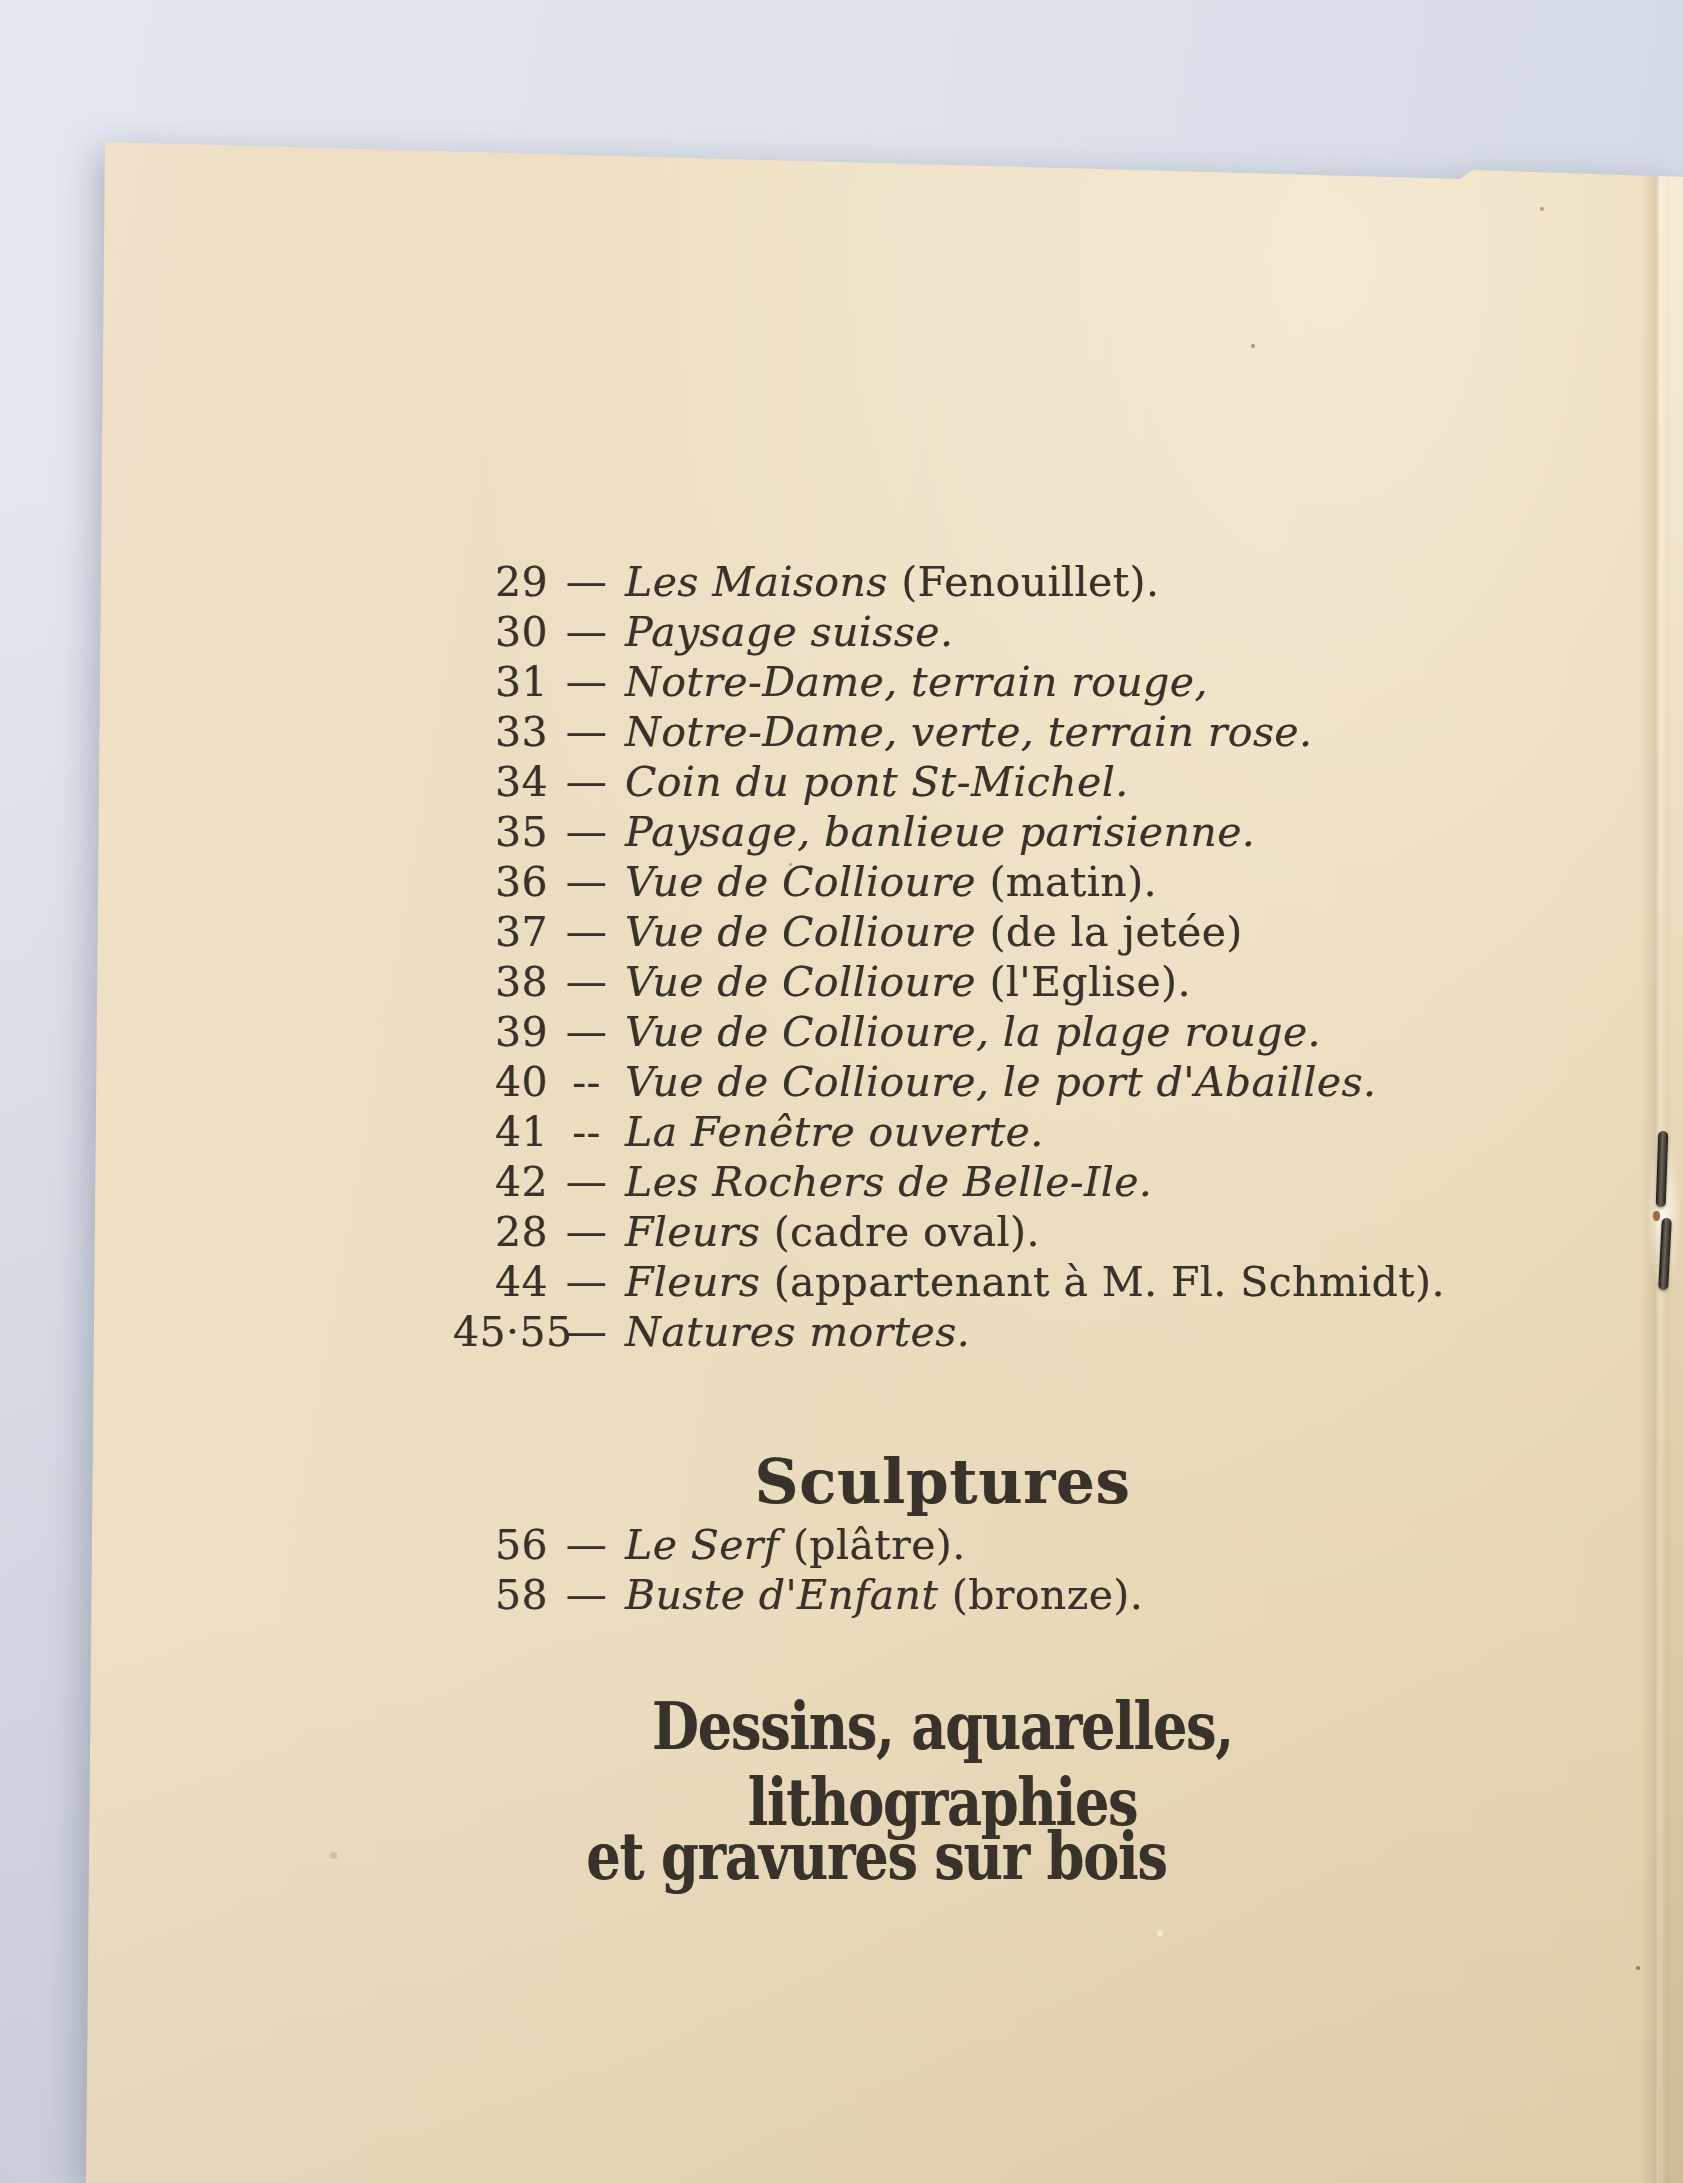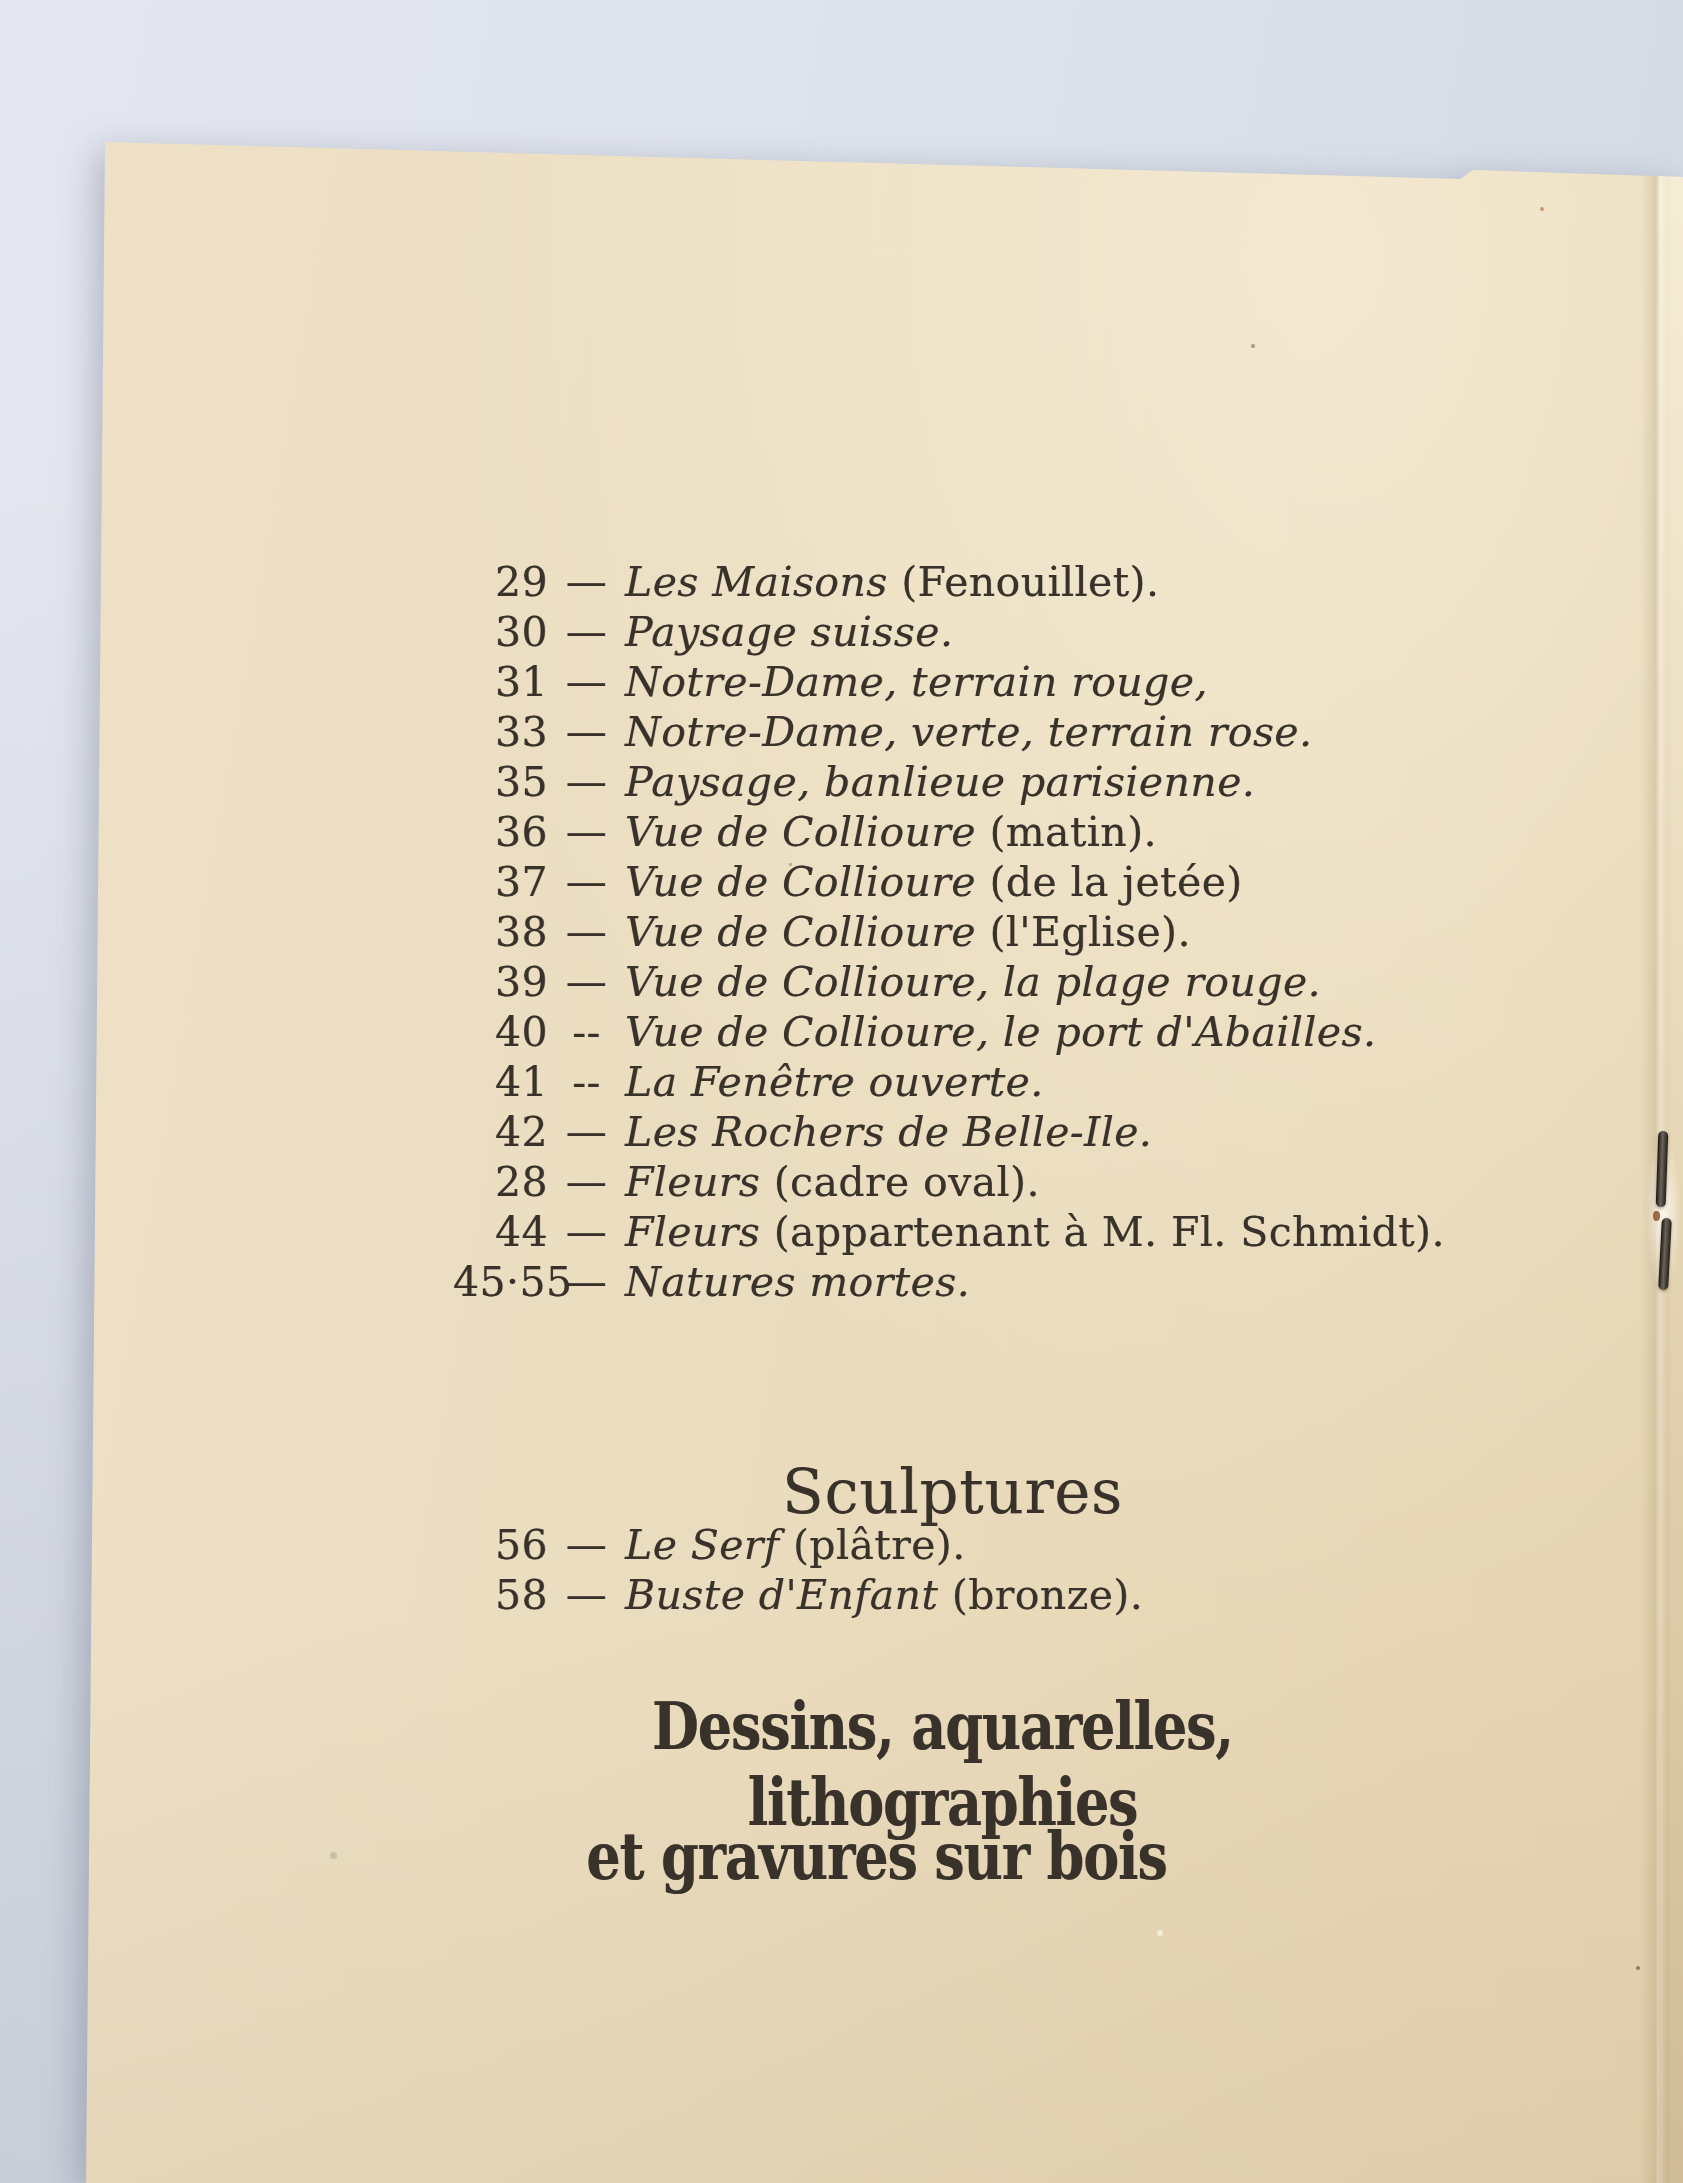--- a/index.html
+++ b/index.html
@@ -69,22 +69,22 @@
     text-shadow: 0.4px 0.4px 0 rgba(56,50,42,0.35), -0.4px -0.4px 0 rgba(56,50,42,0.18);
   }
   .row { height: 50px; line-height: 50px; white-space: nowrap; font-size: 41px; letter-spacing: 0.4px; }
   .num { display: inline-block; width: 95px; text-align: right; }
   .sep { display: inline-block; width: 77px; text-align: center; }
   .ttl .rm { font-style: normal; }
   .list1 .row:nth-child(17) { transform: translateX(40px); }
 
   .list1 { position: absolute; top: 0; left: 0; }
   .sculpt-heading {
-    position: absolute; top: 887px; left: 0; width: 979px; margin: 10px;
-    text-align: center; font-size: 61px; line-height: 76px; font-weight: normal;
+    position: absolute; top: 887px; left: 0; width: 979px; margin: 0;
+    text-align: center; font-size: 61px; line-height: 76px; font-weight: bold;
     letter-spacing: 0.7px;
   }
   .list2 { position: absolute; top: 963px; left: 0; }
   .bottom-heading { position: absolute; top: 1131px; left: 0; width: 979px; font-weight: bold; }
   .bh1 {
     text-align: center; font-size: 66px; line-height: 76px; letter-spacing: -1.5px;
     transform: scaleX(0.82);
   }
   .bh2 {
     text-align: center; font-size: 66px; line-height: 57px; letter-spacing: -1.5px;
@@ -115,20 +115,21 @@
     </div>
   </div>
 
   <div class="content">
 
     <div class="list1">
       <div class="row"><span class="num">29</span><span class="sep">—</span><span class="ttl"><i>Les Maisons</i> <span class="rm">(Fenouillet).</span></span></div>
       <div class="row"><span class="num">30</span><span class="sep">—</span><span class="ttl"><i>Paysage suisse.</i> <span class="rm"></span></span></div>
       <div class="row"><span class="num">31</span><span class="sep">—</span><span class="ttl"><i>Notre-Dame, terrain rouge,</i> <span class="rm"></span></span></div>
       <div class="row"><span class="num">33</span><span class="sep">—</span><span class="ttl"><i>Notre-Dame, verte, terrain rose.</i> <span class="rm"></span></span></div>
+      <div class="row"><span class="num">34</span><span class="sep">—</span><span class="ttl"><i>Coin du pont St-Michel.</i> <span class="rm"></span></span></div>
       <div class="row"><span class="num">35</span><span class="sep">—</span><span class="ttl"><i>Paysage, banlieue parisienne.</i> <span class="rm"></span></span></div>
       <div class="row"><span class="num">36</span><span class="sep">—</span><span class="ttl"><i>Vue de Collioure</i> <span class="rm">(matin).</span></span></div>
       <div class="row"><span class="num">37</span><span class="sep">—</span><span class="ttl"><i>Vue de Collioure</i> <span class="rm">(de la jetée)</span></span></div>
       <div class="row"><span class="num">38</span><span class="sep">—</span><span class="ttl"><i>Vue de Collioure</i> <span class="rm">(l'Eglise).</span></span></div>
       <div class="row"><span class="num">39</span><span class="sep">—</span><span class="ttl"><i>Vue de Collioure, la plage rouge.</i> <span class="rm"></span></span></div>
       <div class="row"><span class="num">40</span><span class="sep">--</span><span class="ttl"><i>Vue de Collioure, le port d'Abailles.</i> <span class="rm"></span></span></div>
       <div class="row"><span class="num">41</span><span class="sep">--</span><span class="ttl"><i>La Fenêtre ouverte.</i> <span class="rm"></span></span></div>
       <div class="row"><span class="num">42</span><span class="sep">—</span><span class="ttl"><i>Les Rochers de Belle-Ile.</i> <span class="rm"></span></span></div>
       <div class="row"><span class="num">28</span><span class="sep">—</span><span class="ttl"><i>Fleurs</i> <span class="rm">(cadre oval).</span></span></div>
       <div class="row"><span class="num">44</span><span class="sep">—</span><span class="ttl"><i>Fleurs</i> <span class="rm">(appartenant à M. Fl. Schmidt).</span></span></div>

